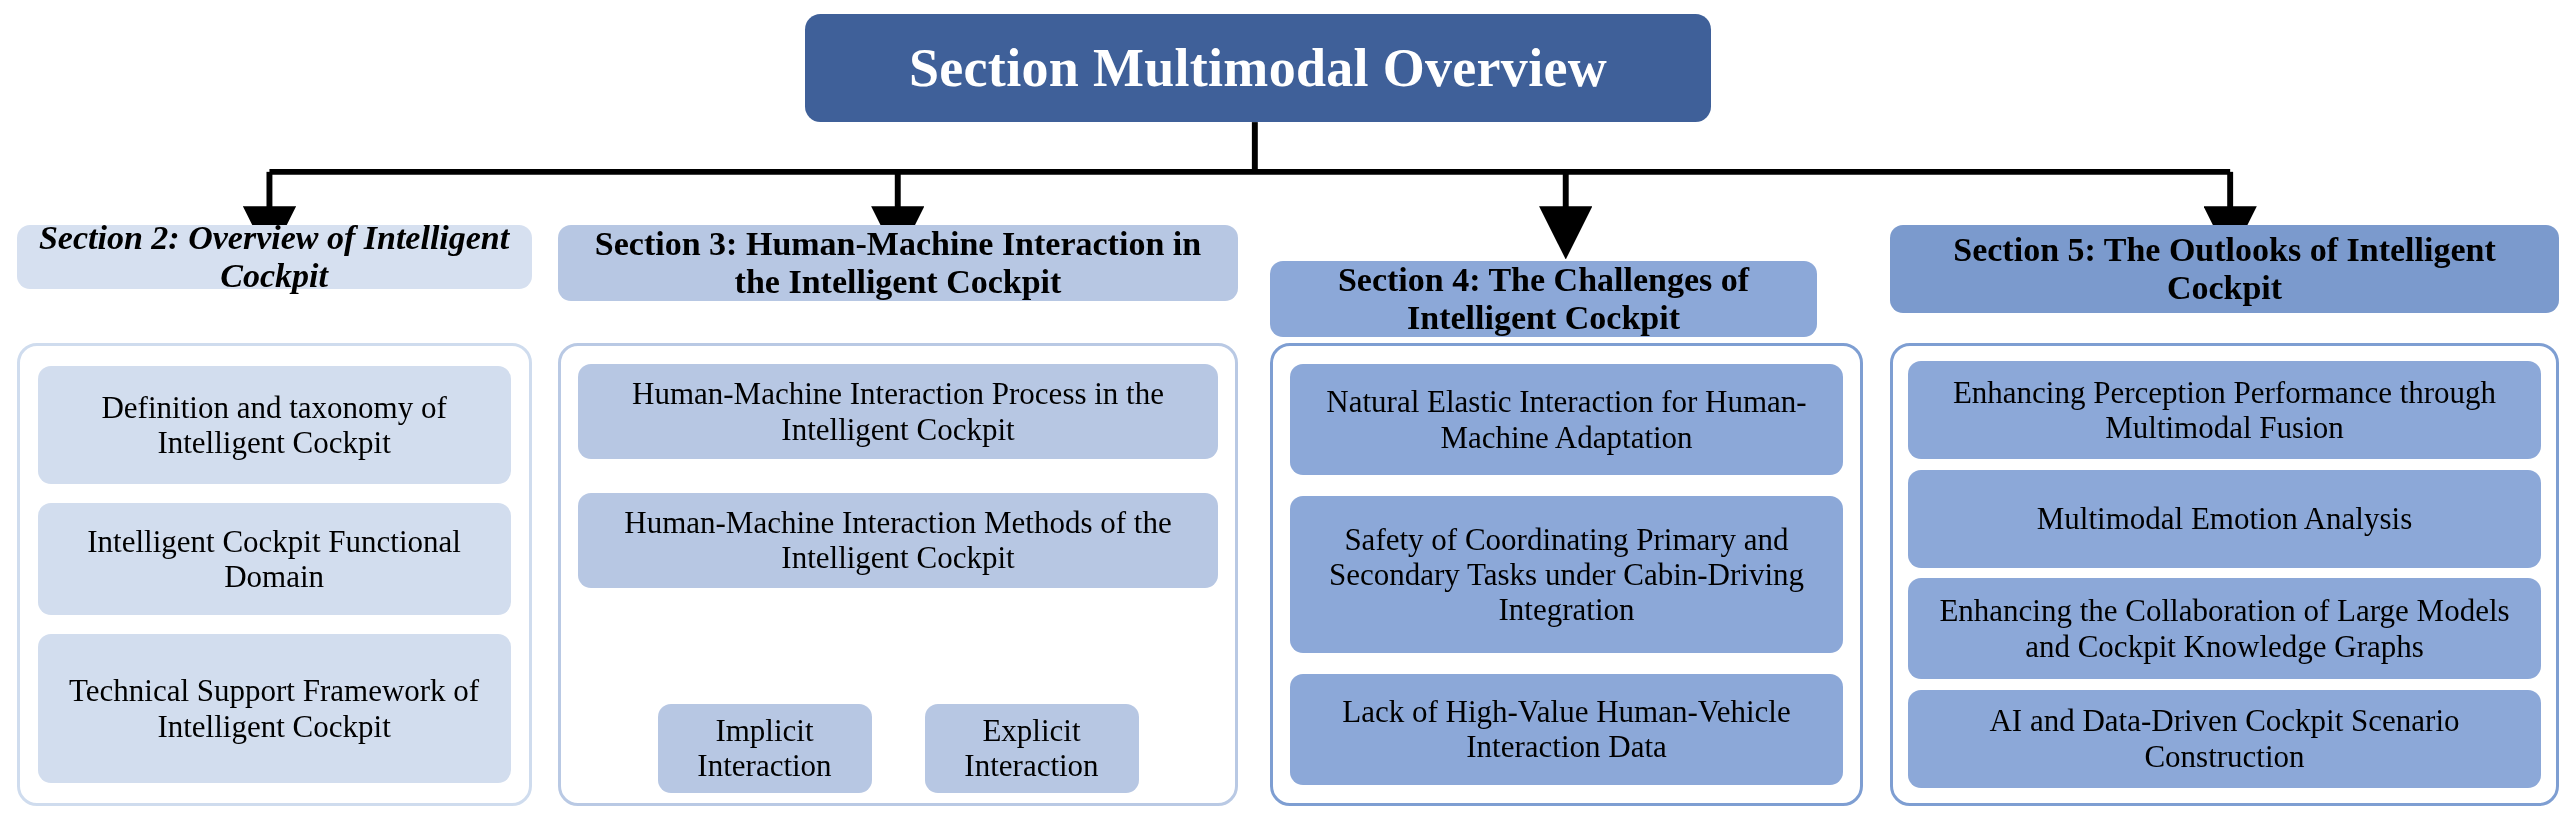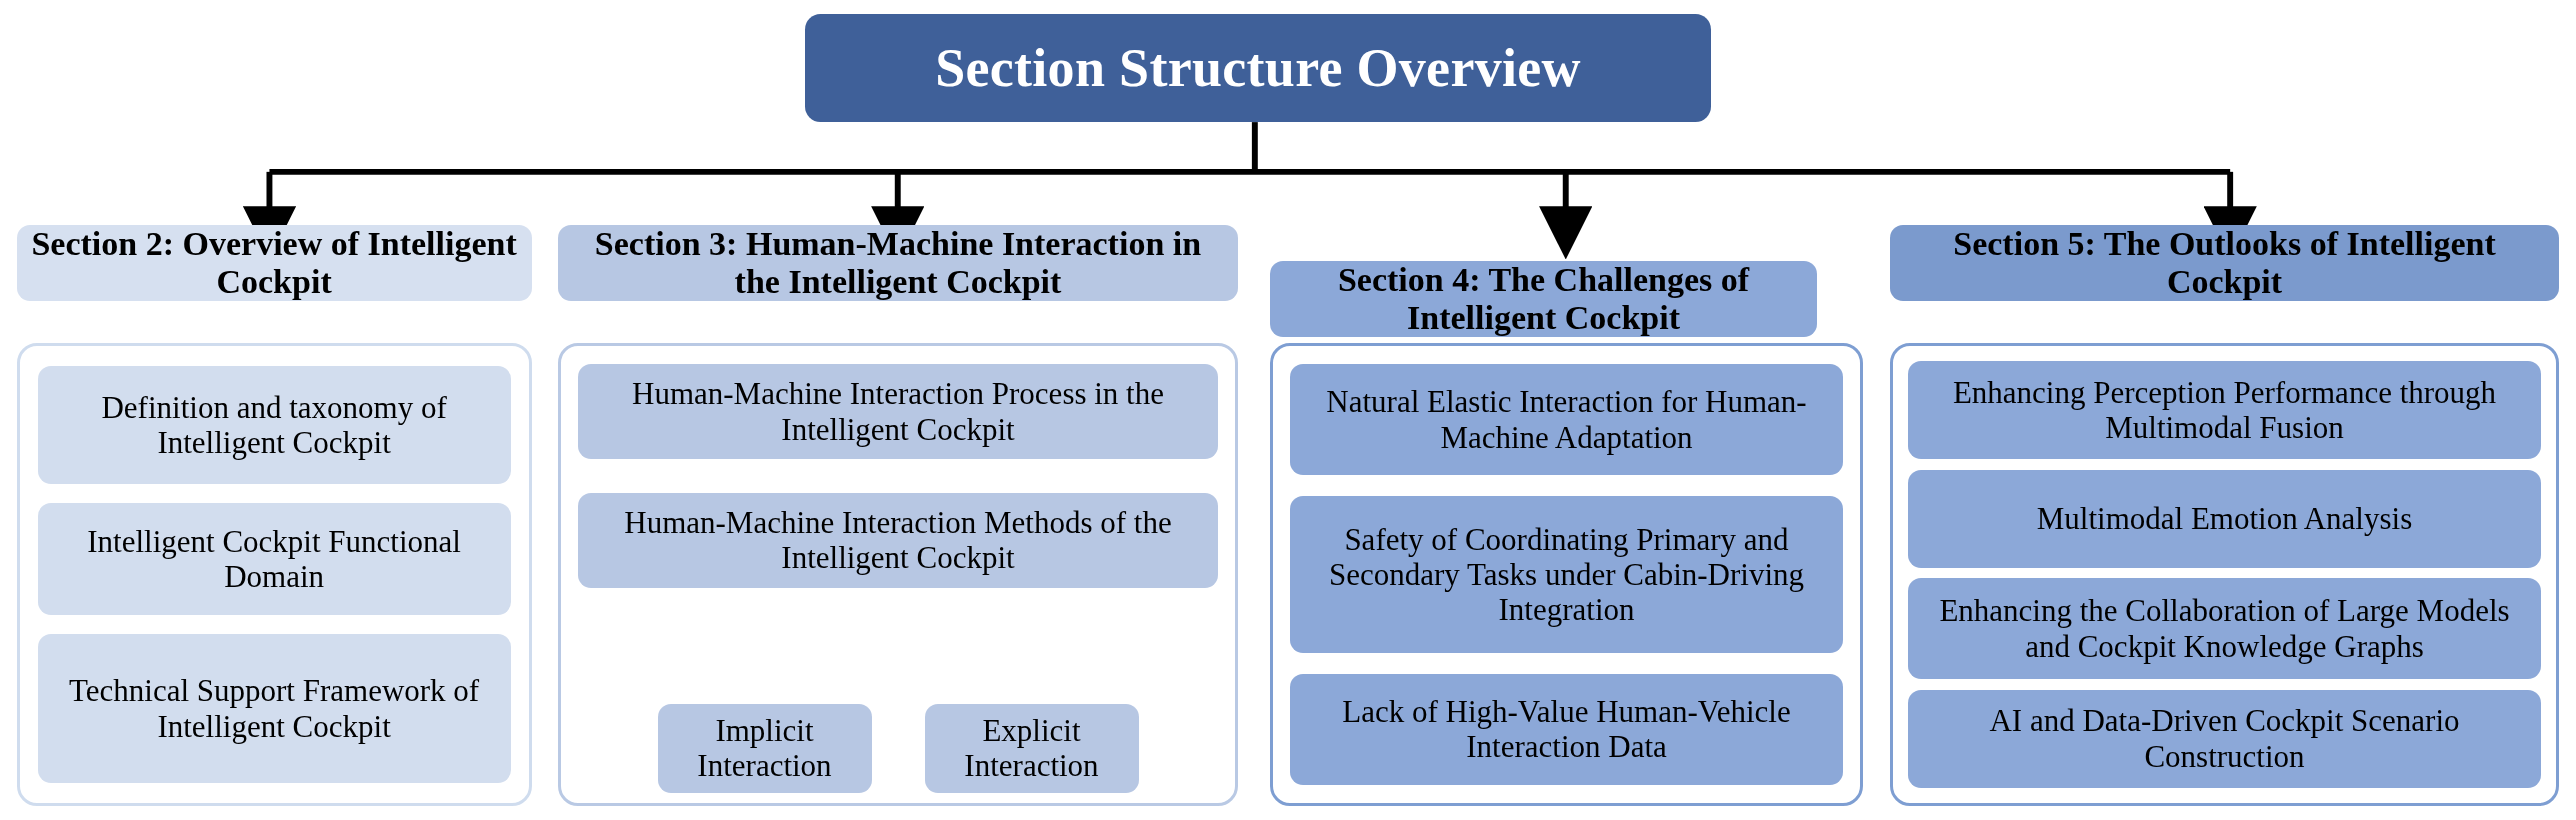--- a/index.html
+++ b/index.html
@@ -98,35 +98,35 @@
   .item-text {
     color: #000000;
     font-size: 31px;
     line-height: 1.14;
     text-align: center;
     font-weight: normal;
   }
 
   
   #col-s2 { left: 16.6px; width: 515px; }
-  #col-s2 .col-head { width: 515px; height: 76px; }
+  #col-s2 .col-head { width: 515px; height: 64px; font-style: italic; }
   #col-s2 .col-body { top: 118px; width: 515px; height: 463px; padding: 20px 18px; gap: 19px; }
   #col-s2 .item-box { width: 100%; }
 
   #col-s3 { left: 558px; width: 680px; }
   #col-s3 .col-head { width: 680px; height: 76px; }
   #col-s3 .col-body { top: 118px; width: 680px; height: 463px; padding: 18px 16.6px; }
 
   #col-s4 { left: 1270px; width: 593px; }
   #col-s4 .col-head { width: 547px; height: 76px; margin-top: 36px; }
   #col-s4 .col-body { top: 118px; width: 593px; height: 463px; padding: 18px 16.6px; gap: 21px; }
   #col-s4 .item-box { width: 100%; }
 
   #col-s5 { left: 1890px; width: 669px; }
-  #col-s5 .col-head { width: 669px; height: 76px; }
+  #col-s5 .col-head { width: 669px; height: 88px; }
   #col-s5 .col-body { top: 118px; width: 669px; height: 463px; padding: 15.4px 15.4px; gap: 10.7px; }
   #col-s5 .item-box { width: 100%; }
 
   
   .s3-stack {
     width: 100%;
     display: flex;
     flex-direction: column;
     align-items: center;
     gap: 16.6px;
@@ -140,21 +140,21 @@
     margin-top: 116px;
   }
   .s3-leaf-row .item-box { width: 214px; height: 89px; }
 </style>
 </head>
 <body>
 
 <div id="root">
 
   <div class="title-box" style="background: rgb(63, 96, 153);">
-    <div class="title-text" style="color: rgb(255, 255, 255);">Section Structure Overview</div>
+    <div class="title-text" style="color: rgb(255, 255, 255);">Section Multimodal Overview</div>
   </div>
 
   <svg id="connectors" viewBox="0 0 4350 1386" width="2576" height="821" xmlns="http://www.w3.org/2000/svg">
     <defs>
       <marker id="arrowhead" markerWidth="9" markerHeight="9" refX="1" refY="4.5" orient="auto" markerUnits="strokeWidth">
         <path d="M0,0 L9,4.5 L0,9 z" fill="#000000"></path>
       </marker>
     </defs>
 
     <line x1="2119" y1="206" x2="2119" y2="290" stroke="#000000" stroke-width="10"></line>

